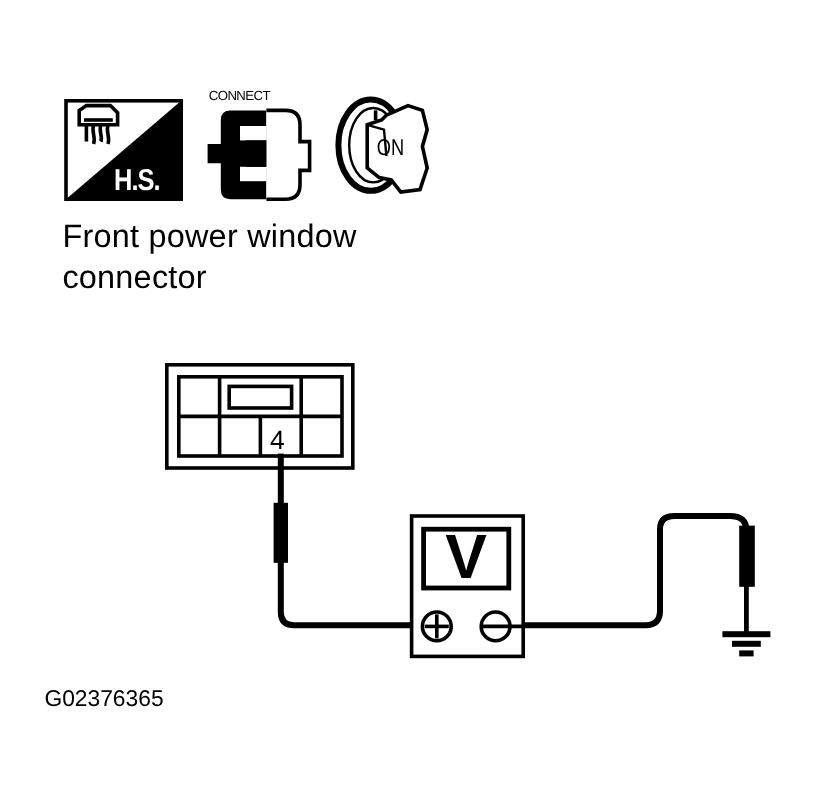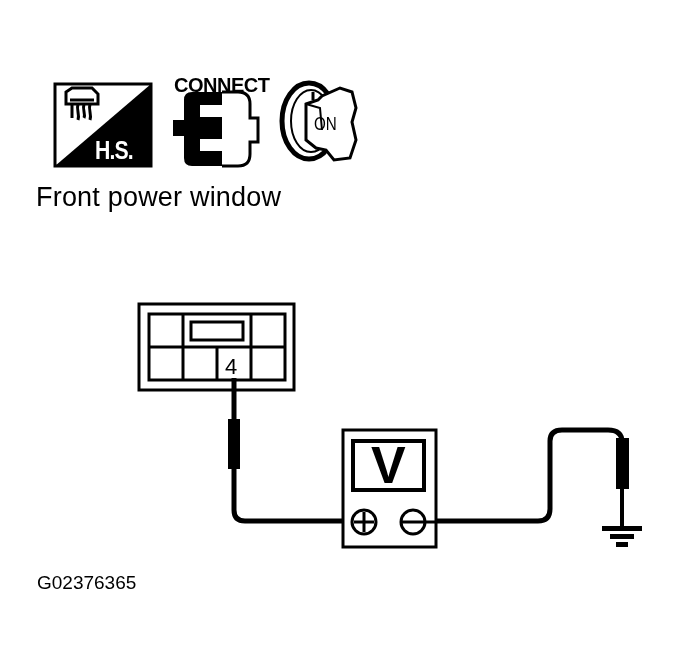--- a/index.html
+++ b/index.html
@@ -3,28 +3,28 @@
   <meta charset="utf-8">
   <style>
     html, body { margin: 0; padding: 0; background: #ffffff; }
     body { width: 679px; height: 669px; position: relative; overflow: hidden; font-family: "Liberation Sans", sans-serif; color: #000; }
     #diagram { position: absolute; left: 0; top: 0; }
     .caption {
       position: absolute; left: 36px; top: 180px;
       font-size: 27px; line-height: 34px; letter-spacing: 0.2px;
       font-family: "Liberation Sans", sans-serif;
     }
-    .caption div { white-space: nowrap; }
+    .caption div { white-space: nowrap; margin-left: 16px; }
     .figid {
       position: absolute; left: 37px; top: 572px;
       font-size: 19px; font-family: "Liberation Sans", sans-serif; text-align: right;
     }
     .connect-label {
       position: absolute; left: 174px; top: 74px;
-      font-size: 20px; font-weight: bold; letter-spacing: -0.5px;
+      font-size: 11px; font-weight: normal; letter-spacing: -0.5px;
       font-family: "Liberation Sans", sans-serif;
     }
     .hs-label {
       position: absolute; left: 95px; top: 136px;
       font-size: 25px; font-weight: bold; color: #fff; letter-spacing: -1px;
       font-family: "Liberation Sans", sans-serif;
       transform: scaleX(0.85); transform-origin: left top;
     }
     .on-label {
       position: absolute; left: 314px; top: 113px;
@@ -117,18 +117,19 @@
     <rect x="616" y="542" width="12" height="5"></rect>
   </g>
 </svg>
 
 <div class="hs-label">H.S.</div>
 <div class="connect-label">CONNECT</div>
 <div class="on-label">ON</div>
 
 <div class="caption">
   <div>Front power window</div>
+  <div>connector</div>
 </div>
 
 <div class="pin-label">4</div>
 <div class="v-label">V</div>
 
 <div class="figid">G02376365</div>
 
 </body></html>

